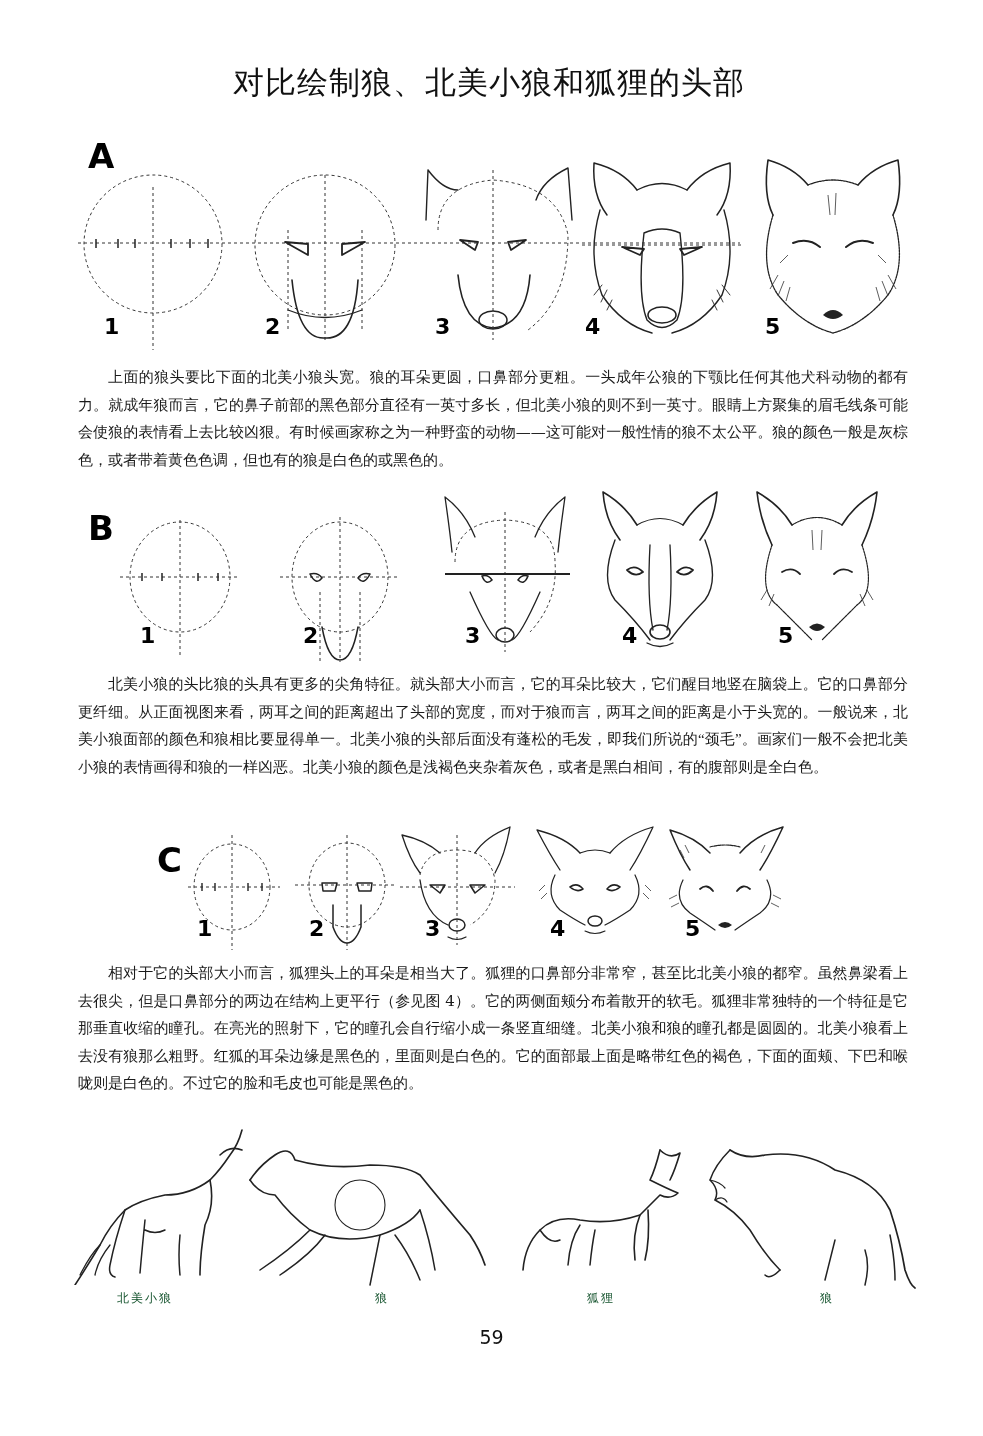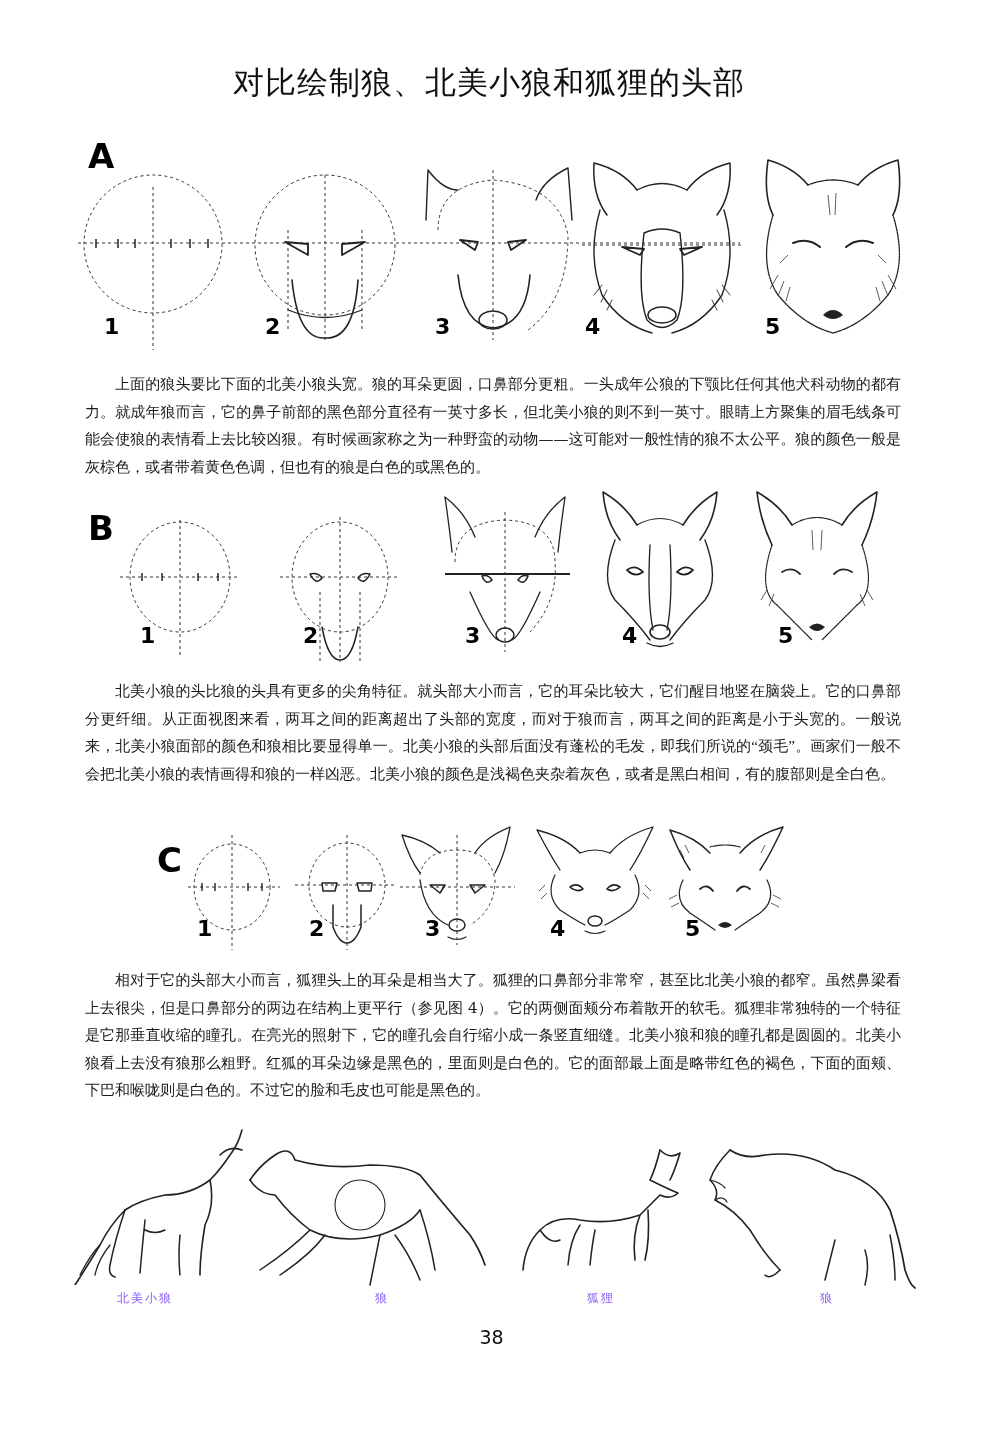--- a/index.html
+++ b/index.html
@@ -10,22 +10,22 @@
            letter-spacing: 1px; color: #111; }
   .section-letter { position: absolute; font-family: "DejaVu Sans", "Liberation Sans", sans-serif;
            font-weight: 900; font-size: 34px; color: #000; }
   .step-row { position: absolute; }
   .step { position: absolute; }
   .step svg { position: absolute; left: 0; top: 0; overflow: visible; }
   .step-num { position: absolute; font-family: "DejaVu Sans", "Liberation Sans", sans-serif;
            font-weight: bold; font-size: 22px; color: #000; }
   .para { position: absolute; font-size: 15px; line-height: 27.5px; color: #1a1a1a;
           text-align: justify; }
-  .para p { margin: 13px; text-indent: 2em; }
-  .caption { position: absolute; font-size: 12px; color: #8b5cf6; letter-spacing: 2px; font-family: Liberation Serif, serif; }
+  .para p { margin: 6px; text-indent: 2em; }
+  .caption { position: absolute; font-size: 12px; color: #14532d; letter-spacing: 2px; font-family: Liberation Serif, serif; }
   .page-number { position: absolute; left: 0; top: 1326px; width: 983px; text-align: center;
           font-family: "DejaVu Sans", "Liberation Sans", sans-serif; font-size: 19px; color: #111; }
   .sketch { stroke: #222; fill: none; stroke-linecap: round; stroke-linejoin: round; }
   .guide { stroke: #333; fill: none; stroke-dasharray: 3 3; stroke-width: 1; }
   .animal { position: absolute; }
 </style>
 </head>
 <body>
 
 <div class="title">对比绘制狼、北美小狼和狐狸的头部</div>
@@ -310,13 +310,13 @@
     <path class="sketch" stroke-width="1.5" d="M75 130 Q65 140 60 135 M130 100 Q125 120 120 140 M160 110 Q165 125 160 145 M185 95 Q190 120 190 140"></path>
     <path class="sketch" stroke-width="1.2" d="M5 40 Q15 42 20 48 M10 60 Q18 55 22 62"></path>
   </svg>
 </div>
 
 <div class="caption" style="left:117px; top:1290px;">北美小狼</div>
 <div class="caption" style="left:375px; top:1290px;">狼</div>
 <div class="caption" style="left:587px; top:1290px;">狐狸</div>
 <div class="caption" style="left:820px; top:1290px;">狼</div>
 
-<div class="page-number">38</div>
+<div class="page-number">59</div>
 
 </body></html>

